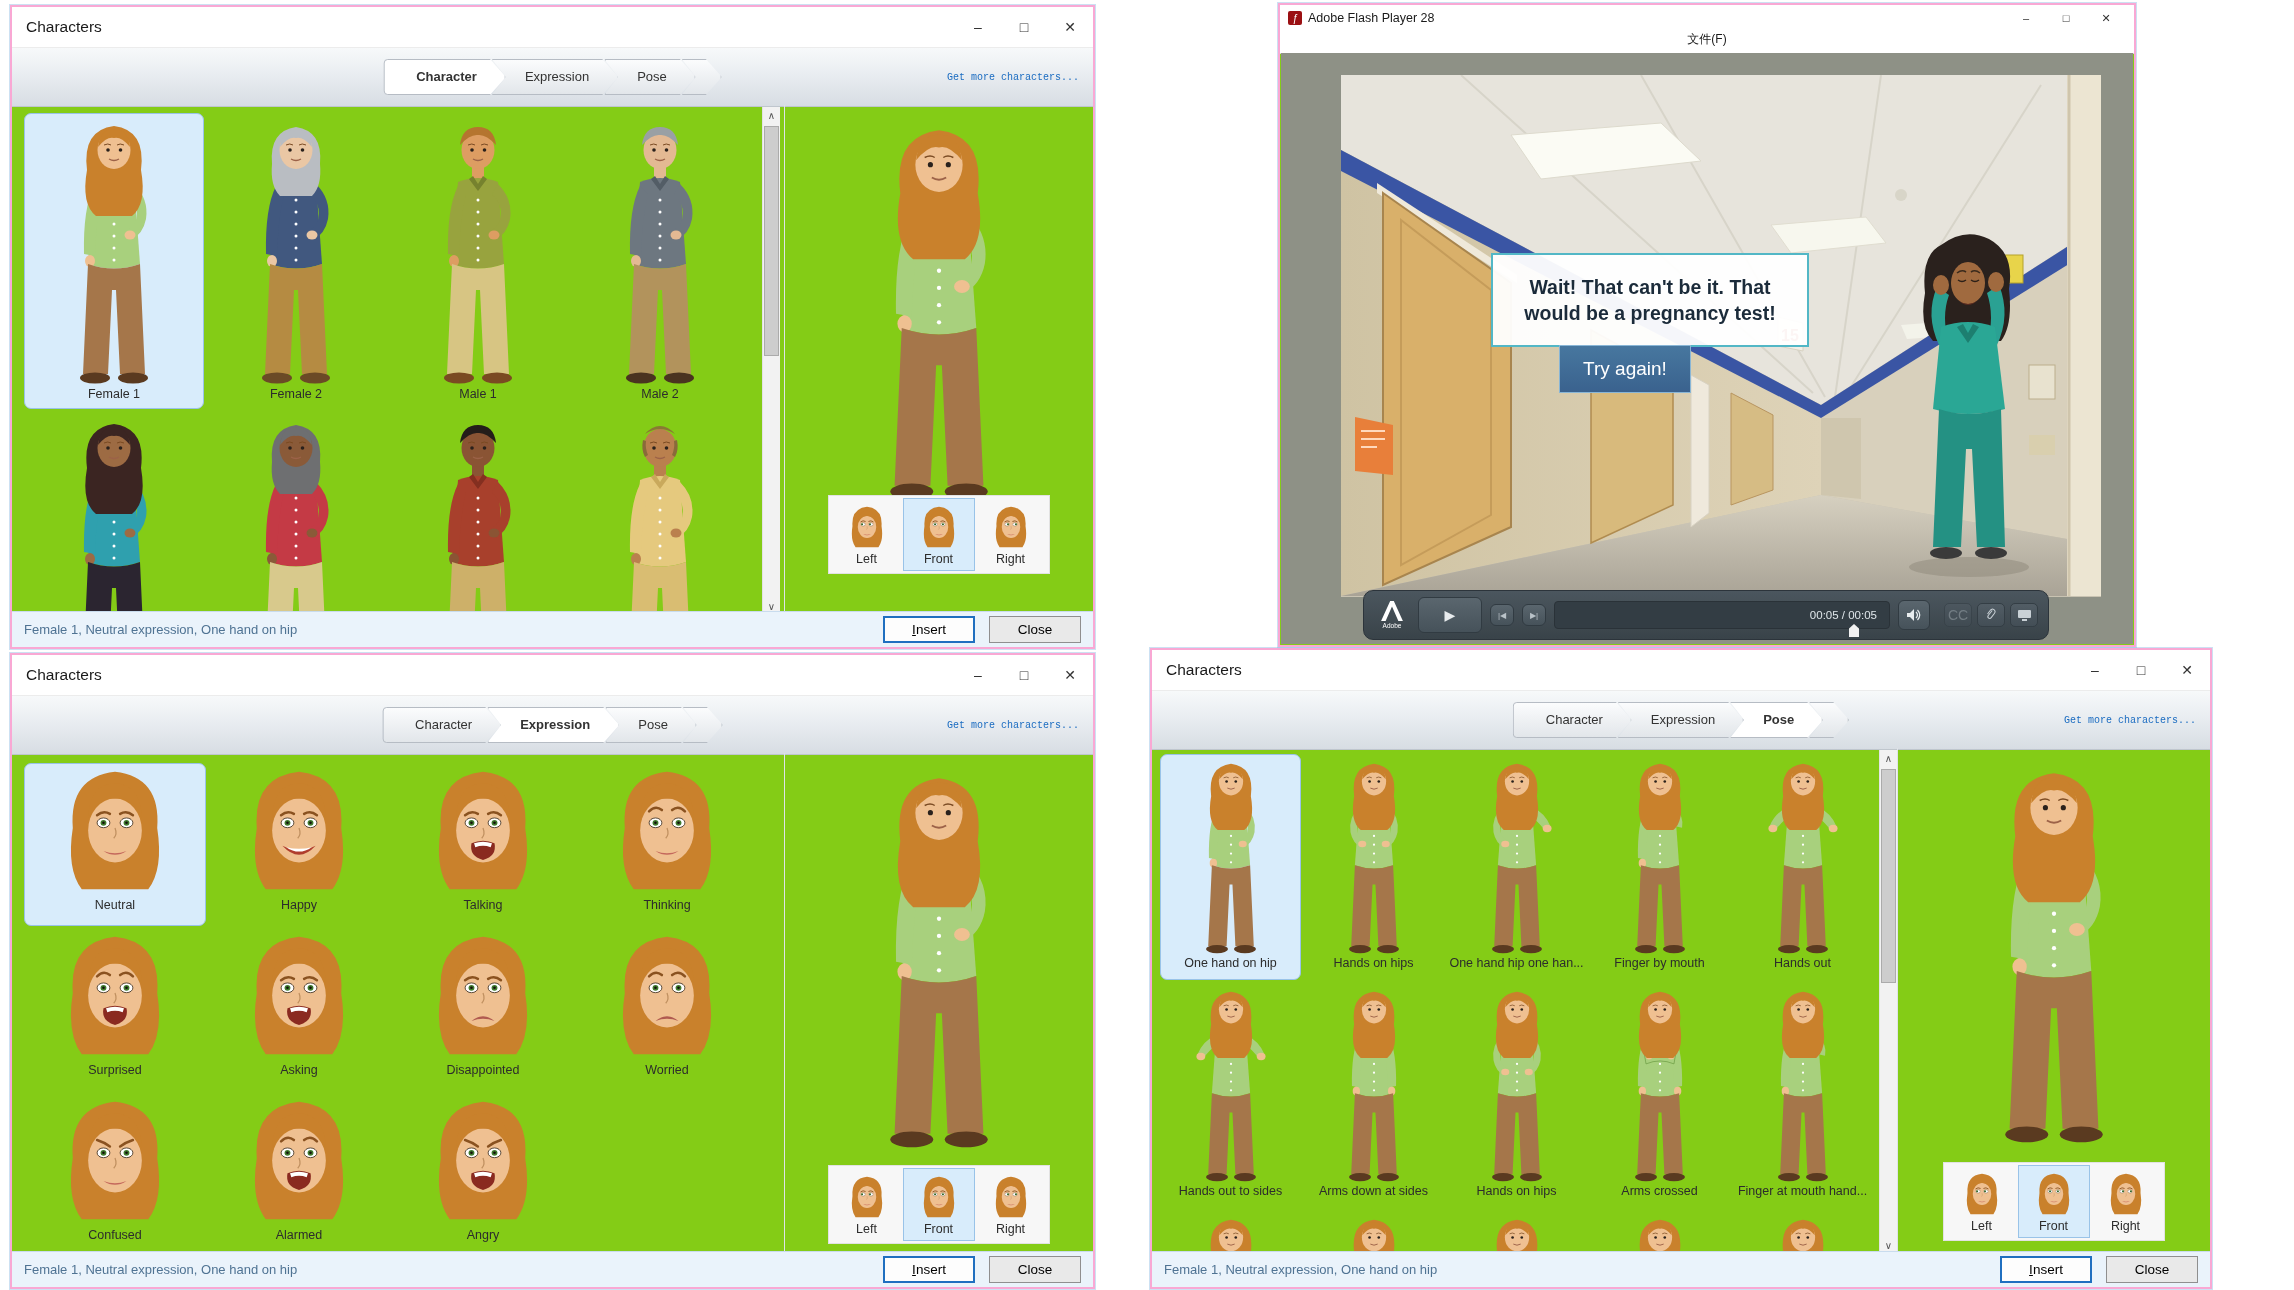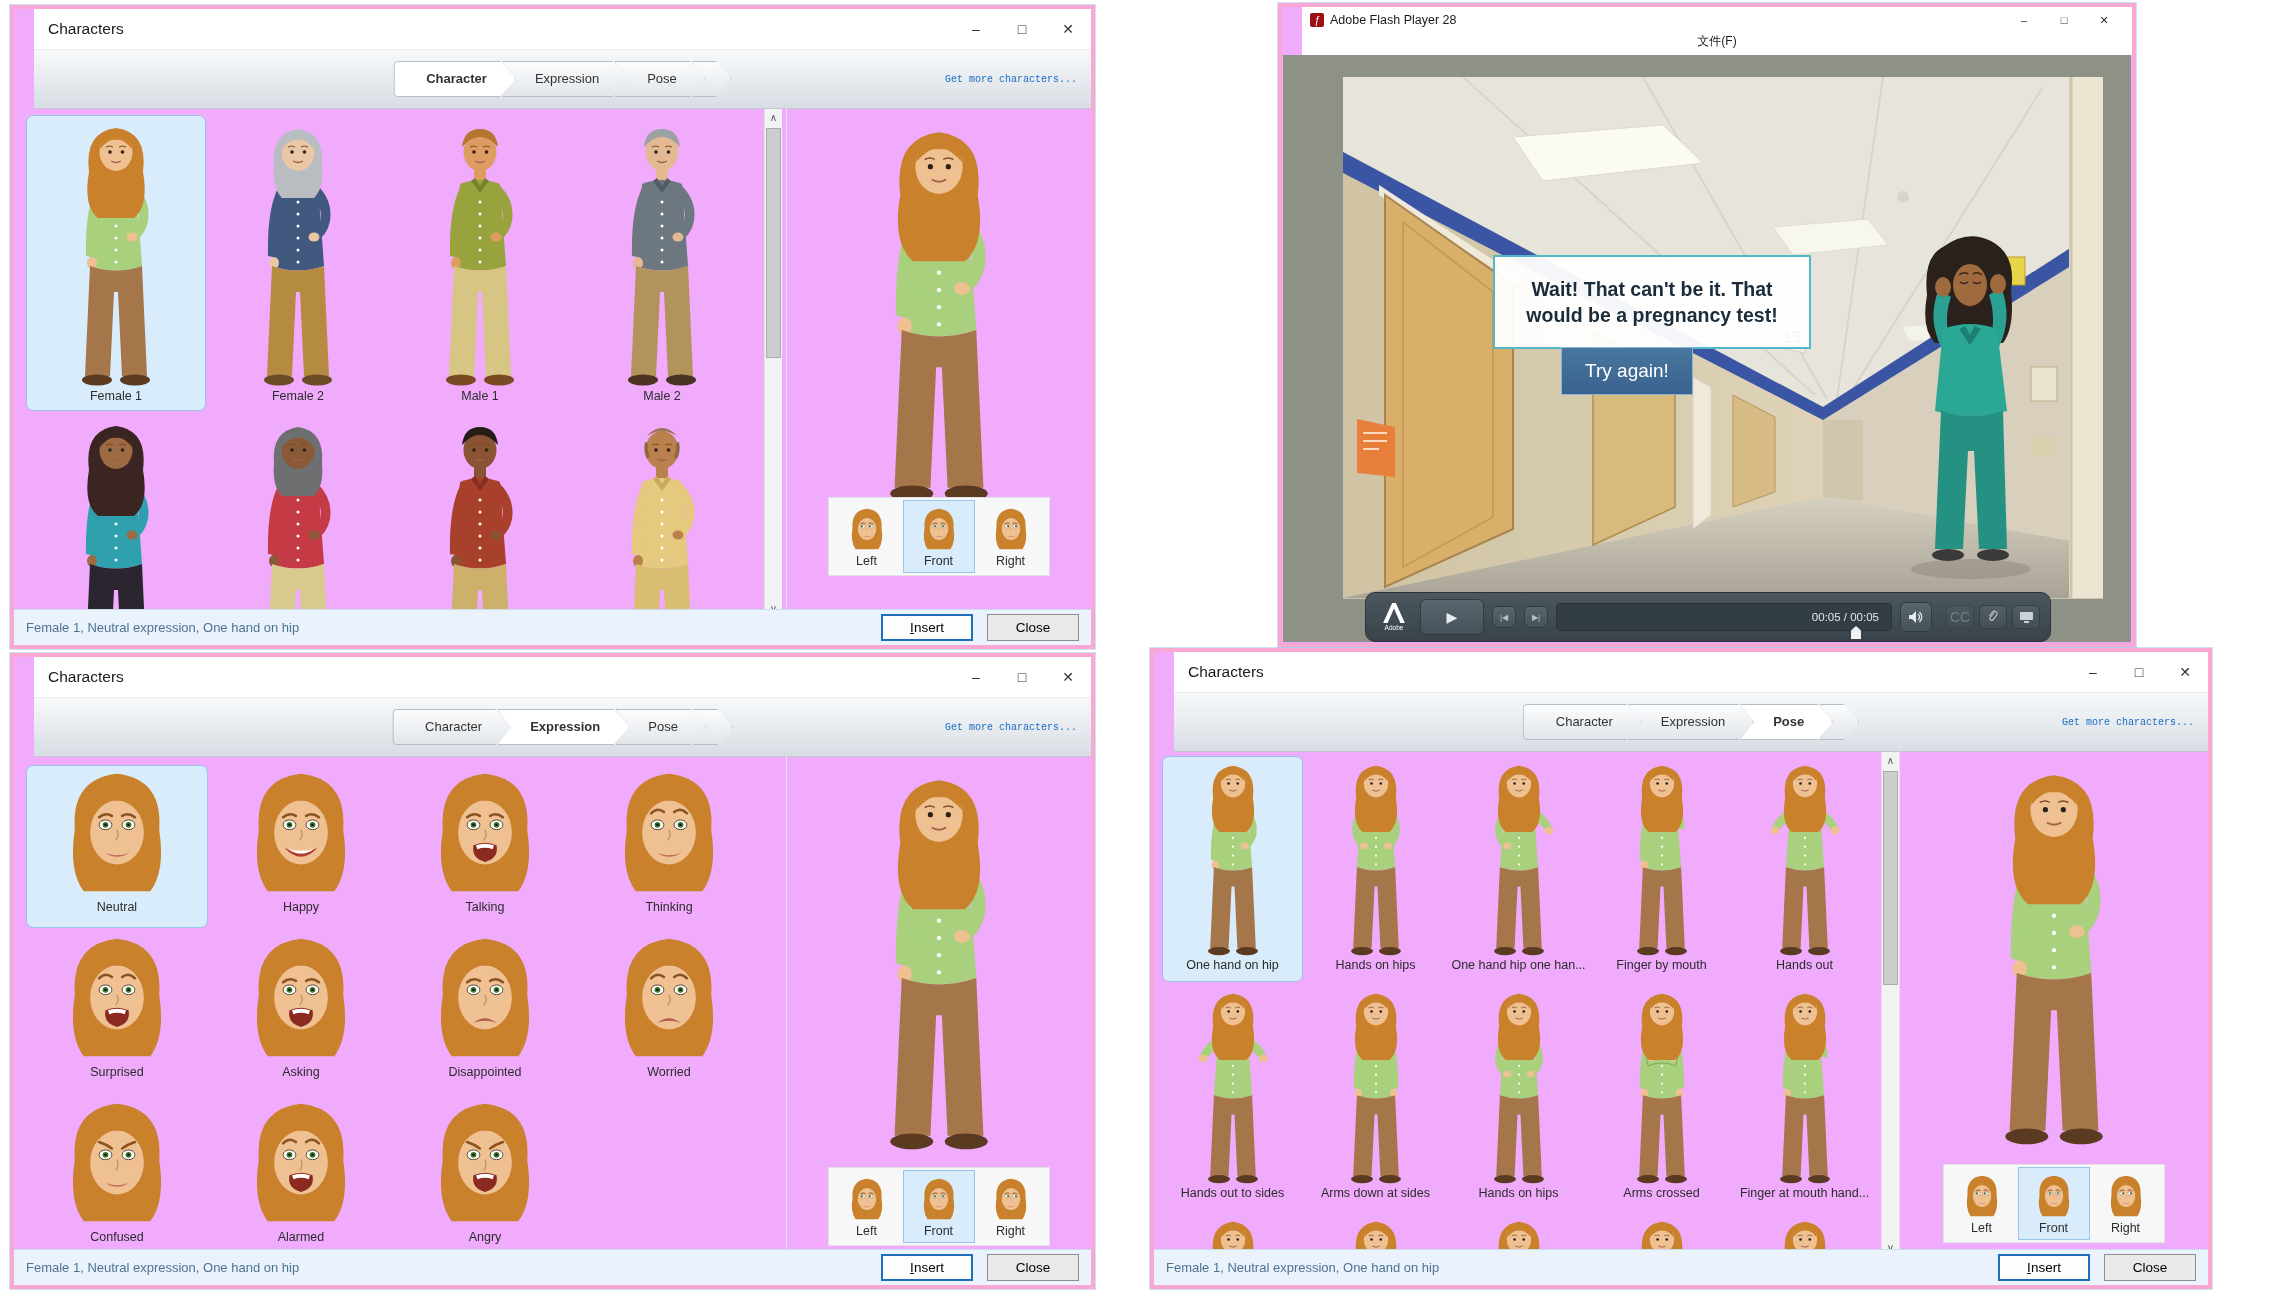--- a/index.html
+++ b/index.html
@@ -1,19 +1,19 @@
 <!DOCTYPE html>
 <html><head>
 <meta charset="utf-8">
 <style>
   html,body{margin:0;padding:0;background:#fff;}
   .page{position:relative;width:2294px;height:1290px;background:#fff;overflow:hidden;
         font-family:"Liberation Sans",sans-serif;color:#1a1a1a;}
   
-  .win{position:absolute;background:#f0abfc;border:4px solid #f9a8d4;box-shadow:0 0 0 1px rgba(110,170,220,.35);box-sizing:border-box;padding-left:20px;}
+  .win{position:absolute;background:#84cc16;border:2px solid #f9a8d4;box-shadow:0 0 0 1px rgba(110,170,220,.35);box-sizing:border-box;}
   .titlebar{height:40px;display:flex;align-items:center;padding:0 0 0 14px;font-size:15.5px;background:#fff;}
   .caps{margin-left:auto;display:flex;height:100%;}
   .cap{width:46px;height:100%;display:flex;align-items:center;justify-content:center;font-size:14px;color:#333;}
   .tabband{position:relative;height:58px;background:linear-gradient(180deg,#f7f9fa 0%,#e9edf1 45%,#d7dde3 100%);
            border-top:1px solid #ececec;border-bottom:1px solid #bfc6cd;display:flex;align-items:center;}
   .crumbs{position:absolute;left:50%;transform:translateX(-50%);display:flex;align-items:center;}
   .crumb{height:34px;line-height:34px;padding:0 28px 0 32px;margin-left:-14px;font-size:13px;color:#333;
          background:linear-gradient(#fbfcfd,#e2e6ea);border:1px solid #b6bcc4;
          clip-path:polygon(0 0,calc(100% - 16px) 0,100% 50%,calc(100% - 16px) 100%,0 100%,14px 50%);}
   .crumb:first-child{margin-left:0;border-radius:4px 0 0 4px;

